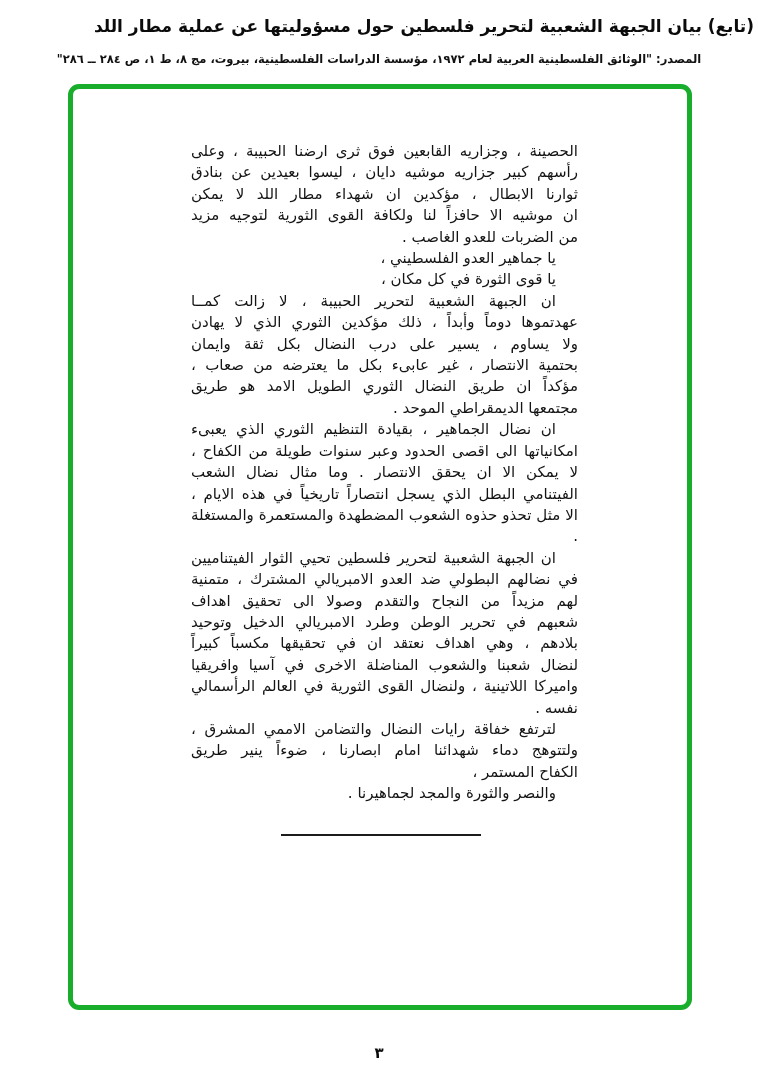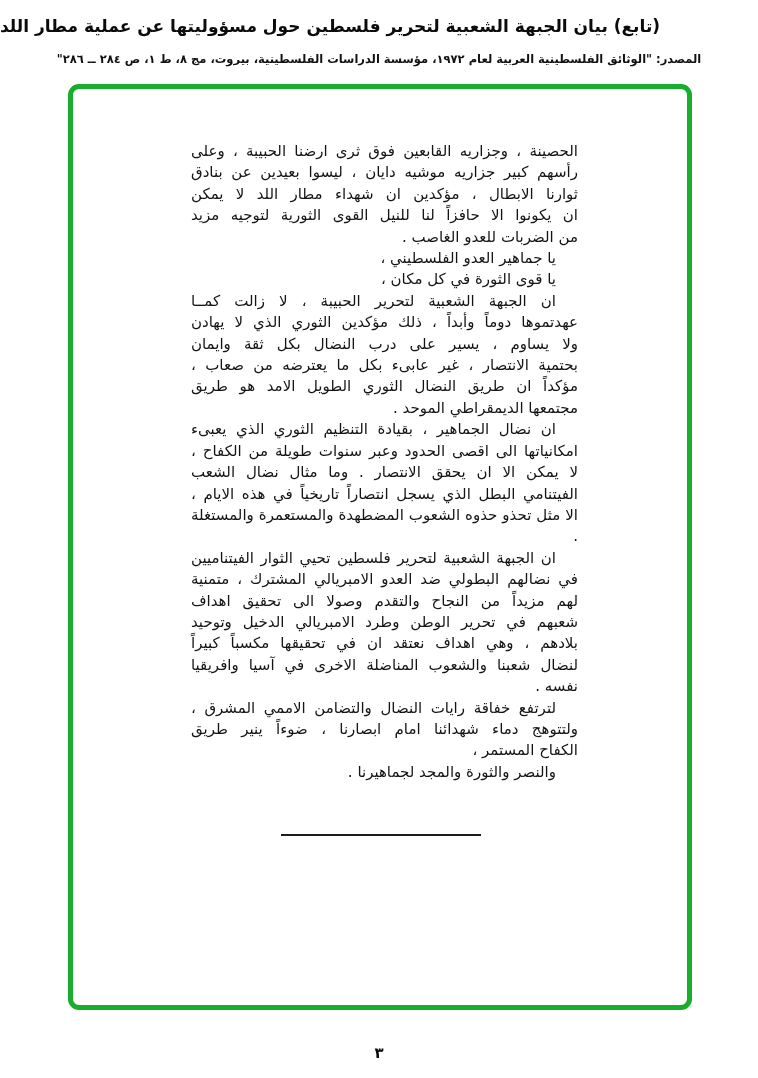--- a/index.html
+++ b/index.html
@@ -11,21 +11,21 @@
     background: #ffffff;
     font-family: "DejaVu Sans", sans-serif;
     direction: rtl;
     overflow: hidden;
   }
   .doc-title {
     position: absolute;
     top: 16px;
     left: 0;
     width: 754px;
-    text-align: left;
+    text-align: right;
     font-size: 17px;
     font-weight: bold;
     color: #0b0b0b;
     letter-spacing: 0;
   }
   .doc-source {
     position: absolute;
     top: 52px;
     left: 0;
     width: 758px;
@@ -91,41 +91,42 @@
   <div class="doc-title">(تابع) بيان الجبهة الشعبية لتحرير فلسطين حول مسؤوليتها عن عملية مطار اللد</div>
 
   <div class="doc-source">المصدر: "الوثائق الفلسطينية العربية لعام ١٩٧٢، مؤسسة الدراسات الفلسطينية، بيروت، مج ٨، ط ١، ص ٢٨٤ ــ ٢٨٦"</div>
 
   <div class="frame" style="border-color: rgb(25, 173, 44);"></div>
 
   <div class="doc-lines" style="color: rgb(20, 20, 20);">
       <div class="line just">الحصينة ، وجزاريه القابعين فوق ثرى ارضنا الحبيبة ، وعلى</div>
       <div class="line just">رأسهم كبير جزاريه موشيه دايان ، ليسوا بعيدين عن بنادق</div>
       <div class="line just">ثوارنا الابطال ، مؤكدين ان شهداء مطار اللد لا يمكن</div>
-      <div class="line just">ان يكونوا الا حافزاً لنا للنيل القوى الثورية لتوجيه مزيد</div>
+      <div class="line just">ان موشيه الا حافزاً لنا ولكافة القوى الثورية لتوجيه مزيد</div>
       <div class="line">من الضربات للعدو الغاصب .</div>
       <div class="line ind">يا جماهير العدو الفلسطيني ،</div>
       <div class="line ind">يا قوى الثورة في كل مكان ،</div>
       <div class="line just ind">ان الجبهة الشعبية لتحرير الحبيبة ، لا زالت كمــا</div>
       <div class="line just">عهدتموها دوماً وأبداً ، ذلك مؤكدين الثوري الذي لا يهادن</div>
       <div class="line just">ولا يساوم ، يسير على درب النضال بكل ثقة وايمان</div>
       <div class="line just">بحتمية الانتصار ، غير عابىء بكل ما يعترضه من صعاب ،</div>
       <div class="line just">مؤكداً ان طريق النضال الثوري الطويل الامد هو طريق</div>
       <div class="line">مجتمعها الديمقراطي الموحد .</div>
       <div class="line just ind">ان نضال الجماهير ، بقيادة التنظيم الثوري الذي يعبىء</div>
       <div class="line just">امكانياتها الى اقصى الحدود وعبر سنوات طويلة من الكفاح ،</div>
       <div class="line just">لا يمكن الا ان يحقق الانتصار . وما مثال نضال الشعب</div>
       <div class="line just">الفيتنامي البطل الذي يسجل انتصاراً تاريخياً في هذه الايام ،</div>
       <div class="line just">الا مثل تحذو حذوه الشعوب المضطهدة والمستعمرة والمستغلة .</div>
       <div class="line just ind">ان الجبهة الشعبية لتحرير فلسطين تحيي الثوار الفيتناميين</div>
       <div class="line just">في نضالهم البطولي ضد العدو الامبريالي المشترك ، متمنية</div>
       <div class="line just">لهم مزيداً من النجاح والتقدم وصولا الى تحقيق اهداف</div>
       <div class="line just">شعبهم في تحرير الوطن وطرد الامبريالي الدخيل وتوحيد</div>
       <div class="line just">بلادهم ، وهي اهداف نعتقد ان في تحقيقها مكسباً كبيراً</div>
       <div class="line just">لنضال شعبنا والشعوب المناضلة الاخرى في آسيا وافريقيا</div>
+      <div class="line just">واميركا اللاتينية ، ولنضال القوى الثورية في العالم الرأسمالي</div>
       <div class="line">نفسه .</div>
       <div class="line just ind">لترتفع خفاقة رايات النضال والتضامن الاممي المشرق ،</div>
       <div class="line just">ولتتوهج دماء شهدائنا امام ابصارنا ، ضوءاً ينير طريق</div>
       <div class="line">الكفاح المستمر ،</div>
       <div class="line ind">والنصر والثورة والمجد لجماهيرنا .</div>
     </div>
 
   <div class="separator"></div>
 
   <div class="page-number">٣</div>

